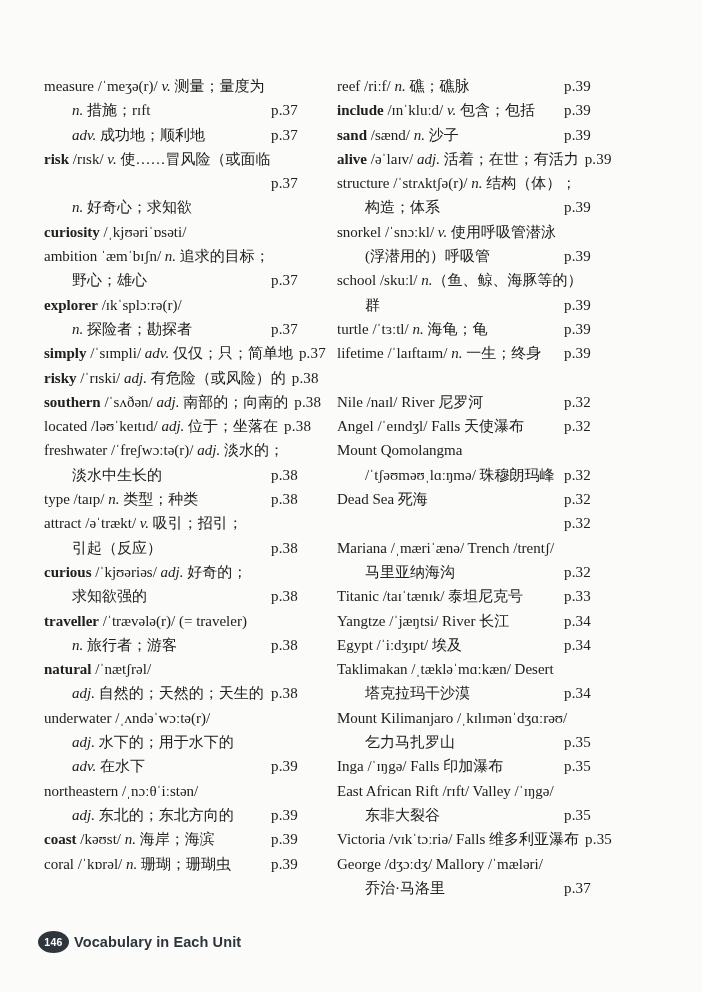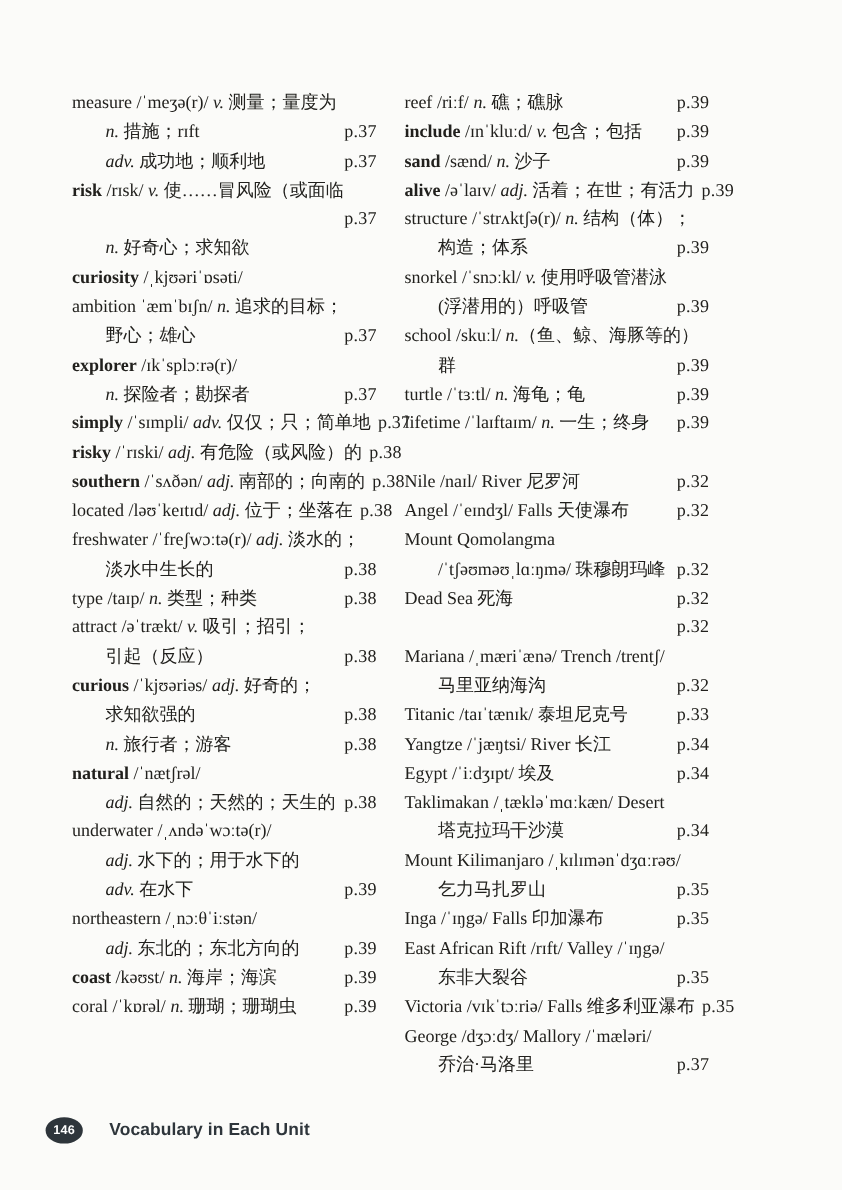--- a/index.html
+++ b/index.html
@@ -5,21 +5,21 @@
   html,body{margin:0;padding:0;background:#e8e8e6;}
   .sheet{
     position:relative;
     width:702px;height:992px;
     background:#fbfbf9;
     overflow:hidden;
     font-family:"Liberation Serif","DejaVu Serif",serif;
     color:#21201d;
   }
   .col{position:absolute;top:74px;}
-  .col-left{left:60px;width:254px;text-align:right;}
+  .col-left{left:44px;width:254px;text-align:right;}
   .col-right{left:337px;width:254px;}
   .row{
     display:flex;
     align-items:baseline;
     height:24.3px;
     line-height:24.3px;
     font-size:15px;
     white-space:nowrap;
   }
   .row.ind{padding-left:28px;}
@@ -33,21 +33,21 @@
     font-family:"Liberation Sans","DejaVu Sans",sans-serif;
   }
   .badge{
     width:31px;height:22px;
     border-radius:50%;
     display:flex;align-items:center;justify-content:center;
     color:#ffffff;font-size:10.5px;font-weight:700;
     letter-spacing:0.3px;
   }
   .footer-label{
-    margin-left:22px;
+    margin-left:5px;
     font-size:14.5px;font-weight:700;
     letter-spacing:0.1px;
   }
 </style>
 </head>
 <body>
 
 <div class="sheet" style="background: rgb(251, 251, 249); color: rgb(33, 32, 29);">
   <div class="col col-left">
       <div class="row">
@@ -120,20 +120,23 @@
       <div class="row ind">
         <span class="txt"><span>引起（反应）</span></span>
         <span class="pg">p.38</span>
       </div>
       <div class="row">
         <span class="txt"><span class="bold">curious</span><span> /ˈkjʊəriəs/ </span><span class="ital">adj.</span><span> 好奇的；</span></span>
       </div>
       <div class="row ind">
         <span class="txt"><span>求知欲强的</span></span>
         <span class="pg">p.38</span>
+      </div>
+      <div class="row">
+        <span class="txt"><span class="bold">traveller</span><span> /ˈtrævələ(r)/ (= traveler)</span></span>
       </div>
       <div class="row ind">
         <span class="txt"><span class="ital">n.</span><span> 旅行者；游客</span></span>
         <span class="pg">p.38</span>
       </div>
       <div class="row">
         <span class="txt"><span class="bold">natural</span><span> /ˈnætʃrəl/</span></span>
       </div>
       <div class="row ind">
         <span class="txt"><span class="ital">adj.</span><span> 自然的；天然的；天生的</span></span>

